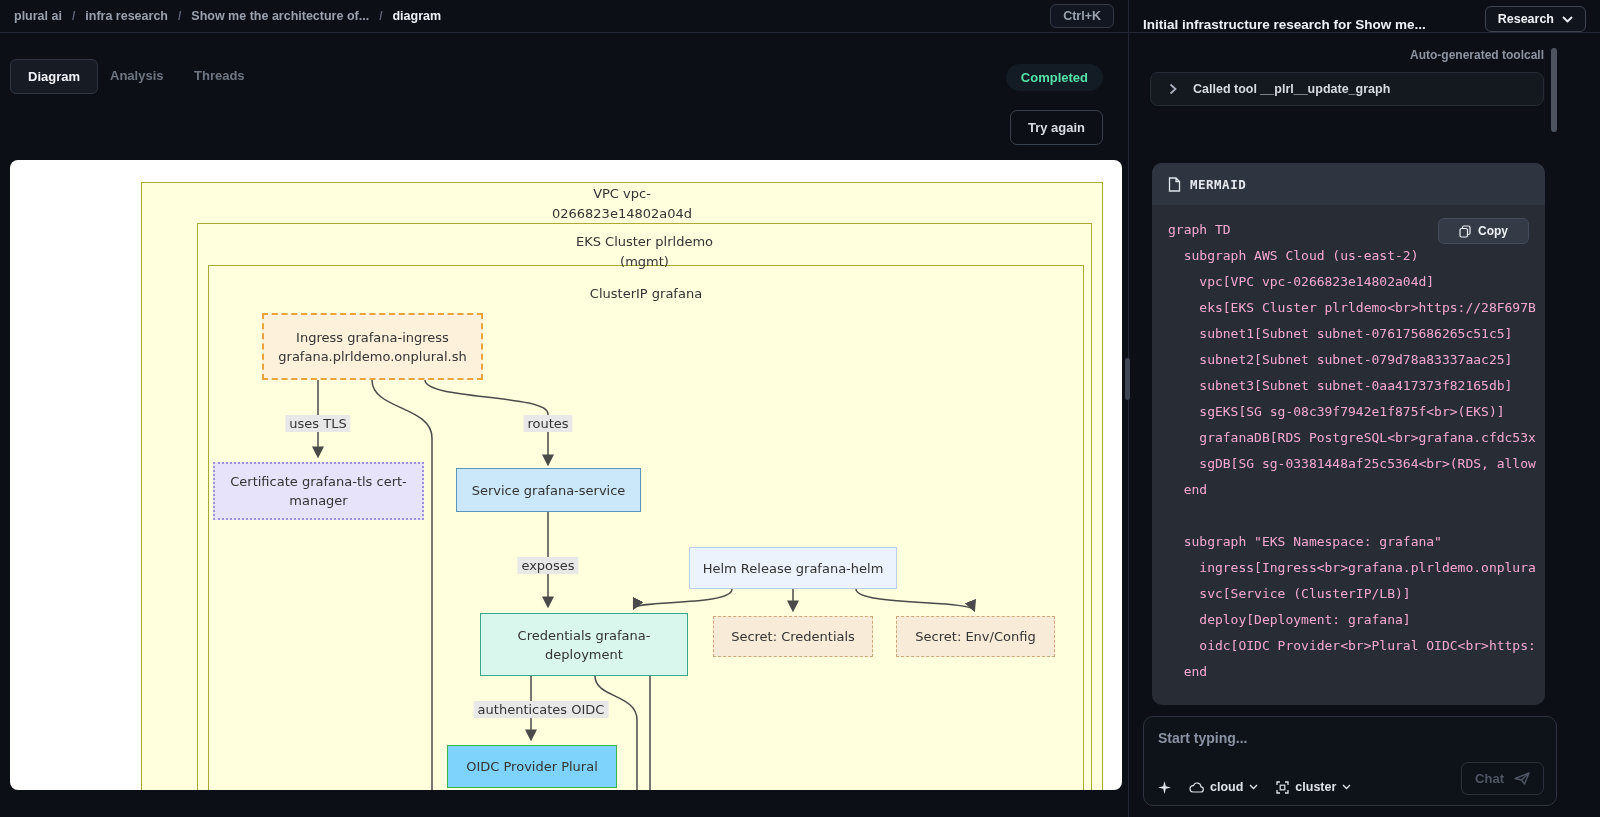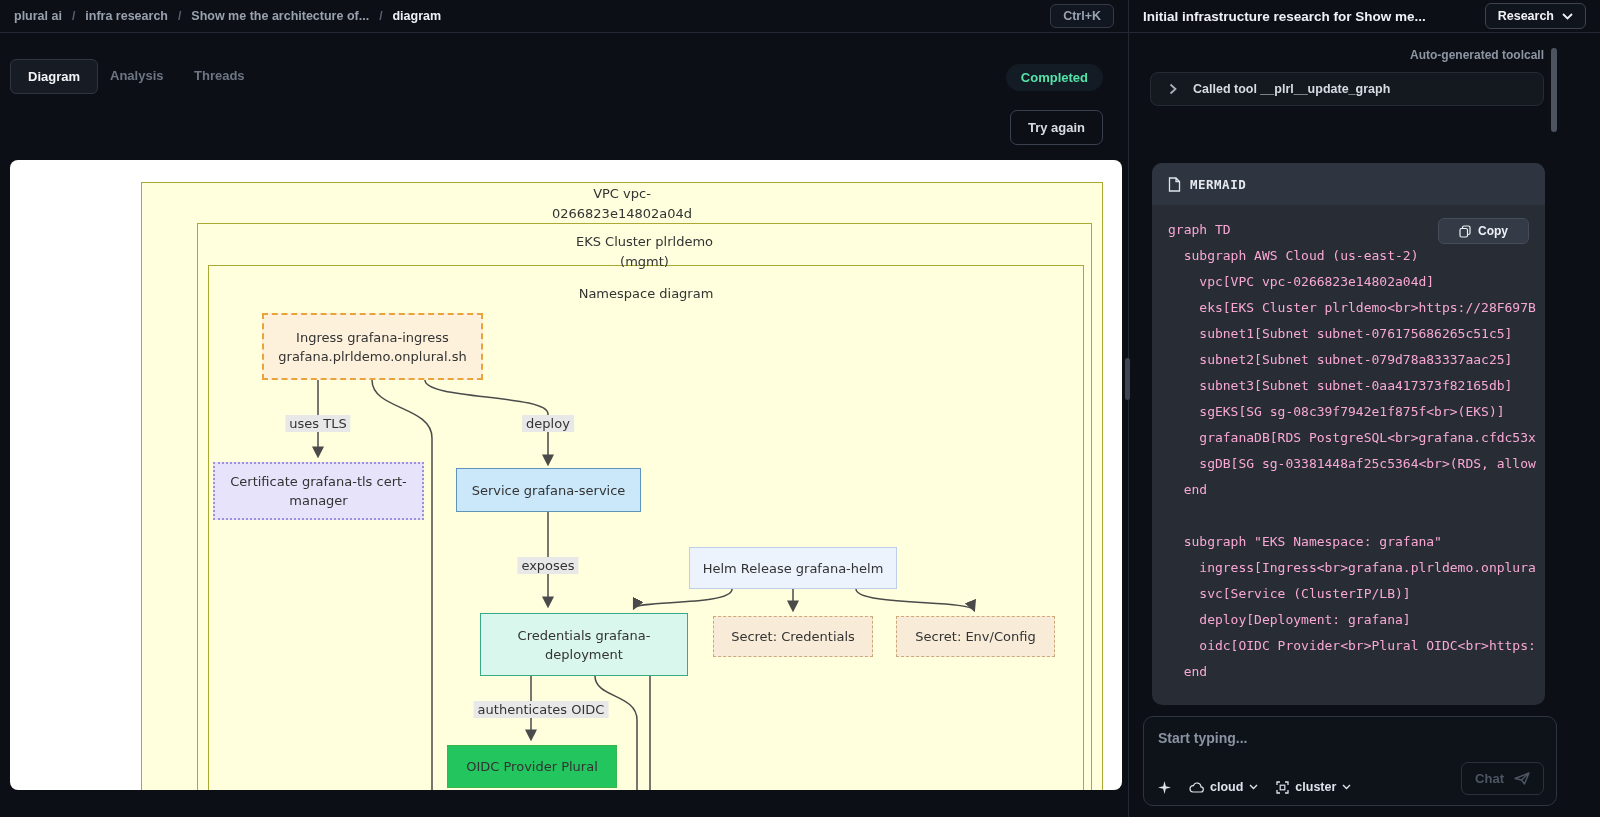--- a/index.html
+++ b/index.html
@@ -42,27 +42,27 @@
     color:#333; line-height:20px; white-space:pre-line; }
   .edges { position:absolute; left:0; top:0; }
   .node { position:absolute; display:flex; align-items:center; justify-content:center;
     text-align:center; font-size:13px; line-height:19px; white-space:pre-line; z-index:3; }
   .node.ingress { background:#fdf1dc; border:2px dashed #e8a33d; }
   .node.cert { background:#e7e3fb; border:2px dotted #9d90dd; }
   .node.service { background:#cbe8fa; border:1px solid #5d95bd; }
   .node.helm { background:#edf3fc; border:1px solid #bccfe8; }
   .node.deploy { background:#d9f7ec; border:1px solid #3aa98a; }
   .node.secret { background:#f8ecd9; border:1.5px dashed #cfa87a; }
-  .node.oidc { background:#22c55e; border:1px solid #3bb54a; }
+  .node.oidc { background:#7dd3fc; border:1px solid #3bb54a; }
   .edge-label { position:absolute; transform:translateX(-50%); background:#e8e8e8;
     padding:1px 4px; font-size:13px; color:#333; z-index:4; white-space:nowrap; }
 
   
   .panel-header { position:absolute; left:1129px; top:0; width:471px; height:33px;
-    display:flex; align-items:center; padding:0 14px; border-bottom:1px solid #222834; }
+    display:flex; align-items:flex-end; padding:0 14px; border-bottom:1px solid #222834; }
   .panel-title { font-size:13.5px; font-weight:bold; color:#eef1f6; white-space:nowrap;
     overflow:hidden; max-width:320px; }
   .btn-research { margin-left:auto; display:flex; align-items:center; gap:8px;
     border:1px solid #3d4450; border-radius:6px; padding:5px 12px; background:#10141c;
     font-size:12.5px; font-weight:bold; color:#f0f2f6; }
   .auto-label { position:absolute; left:1129px; top:48px; width:415px; text-align:right;
     font-size:12px; font-weight:bold; color:#8d95a3; }
   .called-row { position:absolute; left:1150px; top:72px; width:394px; height:34px;
     background:#14181f; border:1px solid #262c36; border-radius:8px;
     display:flex; align-items:center; gap:16px; padding:0 18px; }
@@ -121,21 +121,21 @@
 <div class="diagram-card">
 
   <div class="subgraph" style="left:131px; top:22px; width:962px; height:700px;"></div>
   <div class="subgraph" style="left:187px; top:63px; width:895px; height:700px;"></div>
   <div class="subgraph" style="left:198px; top:105px; width:876px; height:700px;"></div>
 
   <div class="subgraph-label" style="left:131px; top:24px; width:962px;">VPC vpc-
 0266823e14802a04d</div>
   <div class="subgraph-label" style="left:187px; top:72px; width:895px;">EKS Cluster plrldemo
 (mgmt)</div>
-  <div class="subgraph-label" style="left:198px; top:124px; width:876px;">Namespace diagram</div>
+  <div class="subgraph-label" style="left:198px; top:124px; width:876px;">ClusterIP grafana</div>
 
   <svg class="edges" width="1112" height="630" viewBox="0 0 1112 630">
     <defs>
       <marker id="arrow" viewBox="0 0 10 10" refX="8" refY="5" markerWidth="8" markerHeight="8" orient="auto-start-reverse">
         <path d="M0,0 L10,5 L0,10 z" fill="#4a4a4a"></path>
       </marker>
     </defs>
     <g fill="none" stroke="#4a4a4a" stroke-width="1.5">
       <path d="M308,220 L308,296" marker-end="url(#arrow)"></path>
       <path d="M415,220 C415,240 538,234 538,254 L538,304" marker-end="url(#arrow)"></path>
@@ -156,21 +156,21 @@
 manager</div>
   <div class="node service" style="left:446px; top:308px; width:185px; height:44px;">Service grafana-service</div>
   <div class="node helm" style="left:679px; top:387px; width:208px; height:42px;">Helm Release grafana-helm</div>
   <div class="node deploy" style="left:470px; top:453px; width:208px; height:63px;">Credentials grafana-
 deployment</div>
   <div class="node secret" style="left:703px; top:456px; width:160px; height:41px;">Secret: Credentials</div>
   <div class="node secret" style="left:886px; top:456px; width:159px; height:41px;">Secret: Env/Config</div>
   <div class="node oidc" style="left:437px; top:585px; width:170px; height:43px;">OIDC Provider Plural</div>
 
   <div class="edge-label" style="left:308px; top:255px;">uses TLS</div>
-  <div class="edge-label" style="left:538px; top:255px;">deploy</div>
+  <div class="edge-label" style="left:538px; top:255px;">routes</div>
   <div class="edge-label" style="left:538px; top:397px;">exposes</div>
   <div class="edge-label" style="left:531px; top:541px;">authenticates OIDC</div>
 </div>
 
 <div class="panel-header">
   <span class="panel-title">Initial infrastructure research for Show me...</span>
   <button class="btn-research">
     <span>Research</span>
     <svg width="11" height="7" viewBox="0 0 11 7">
         <polyline points="1,1 5.5,5.5 10,1" fill="none" stroke="#eef1f6" stroke-width="1.8"></polyline>

